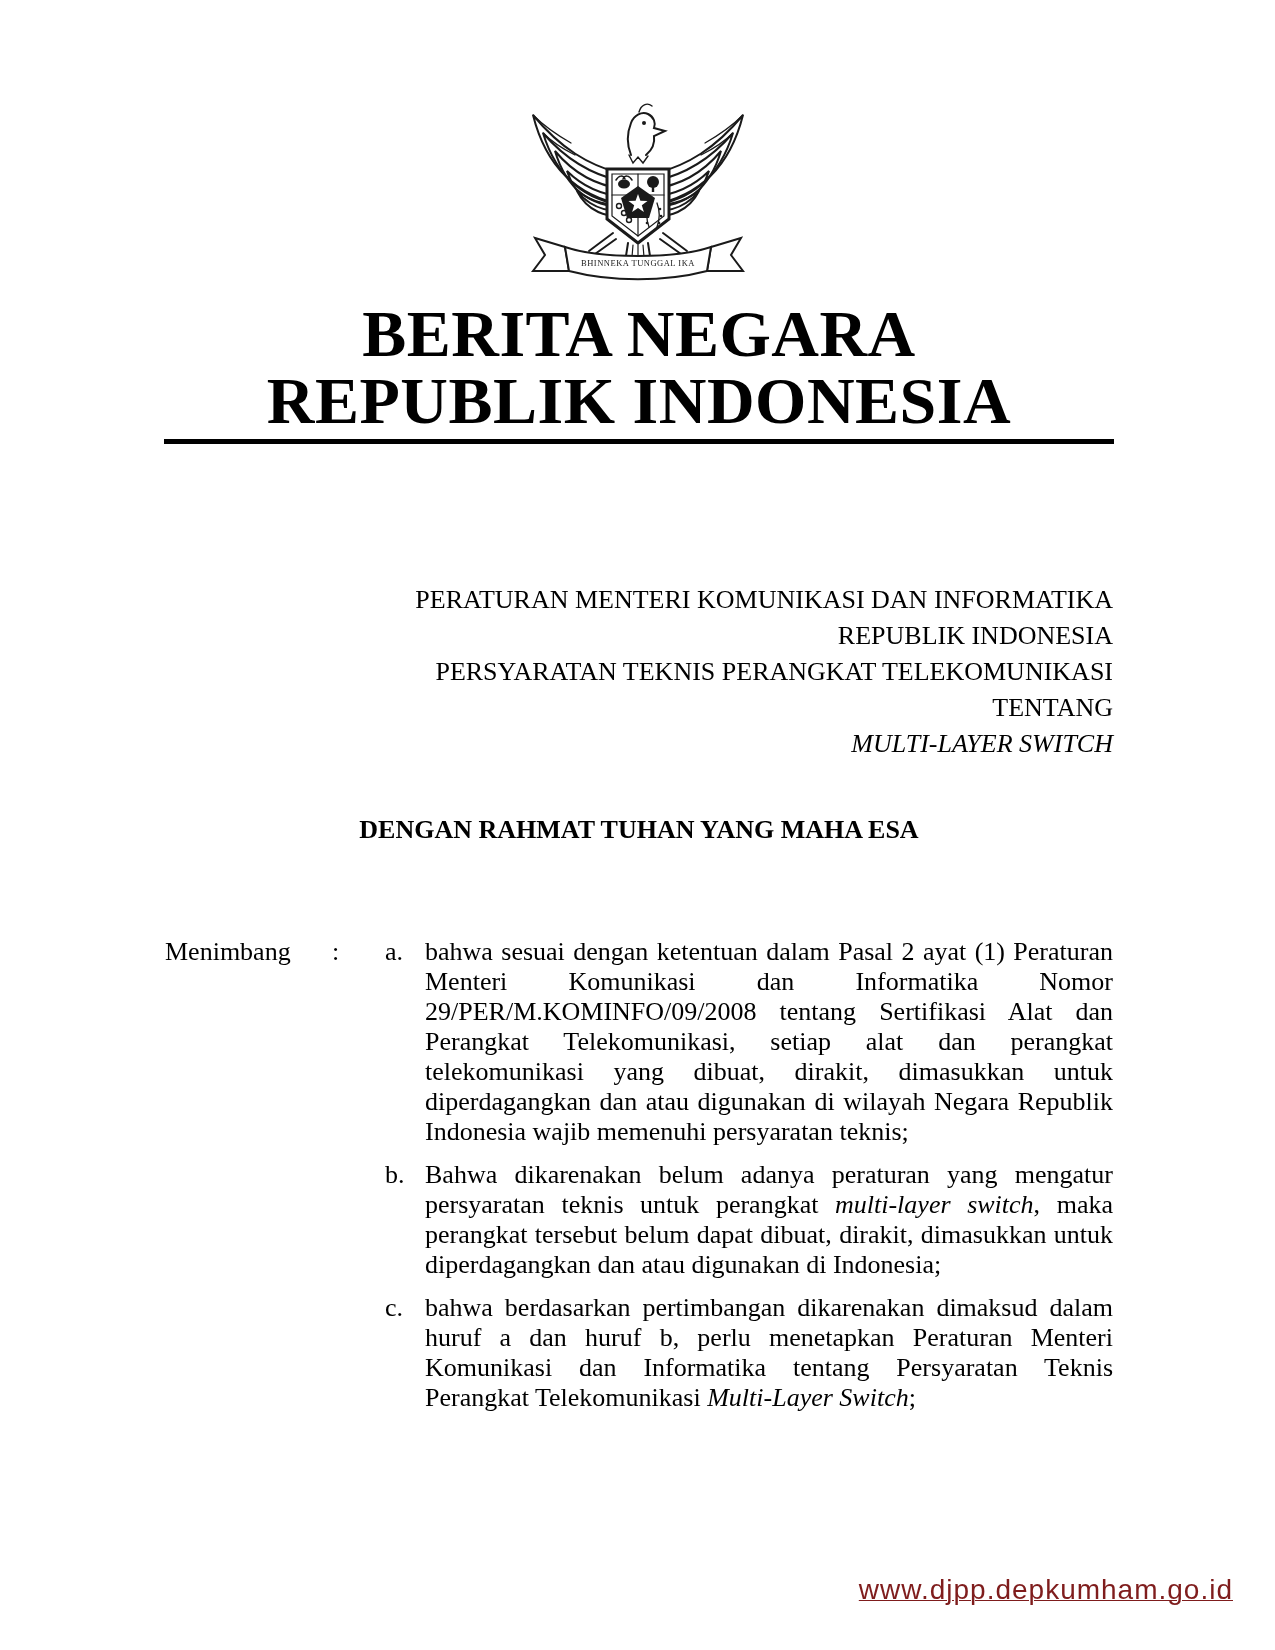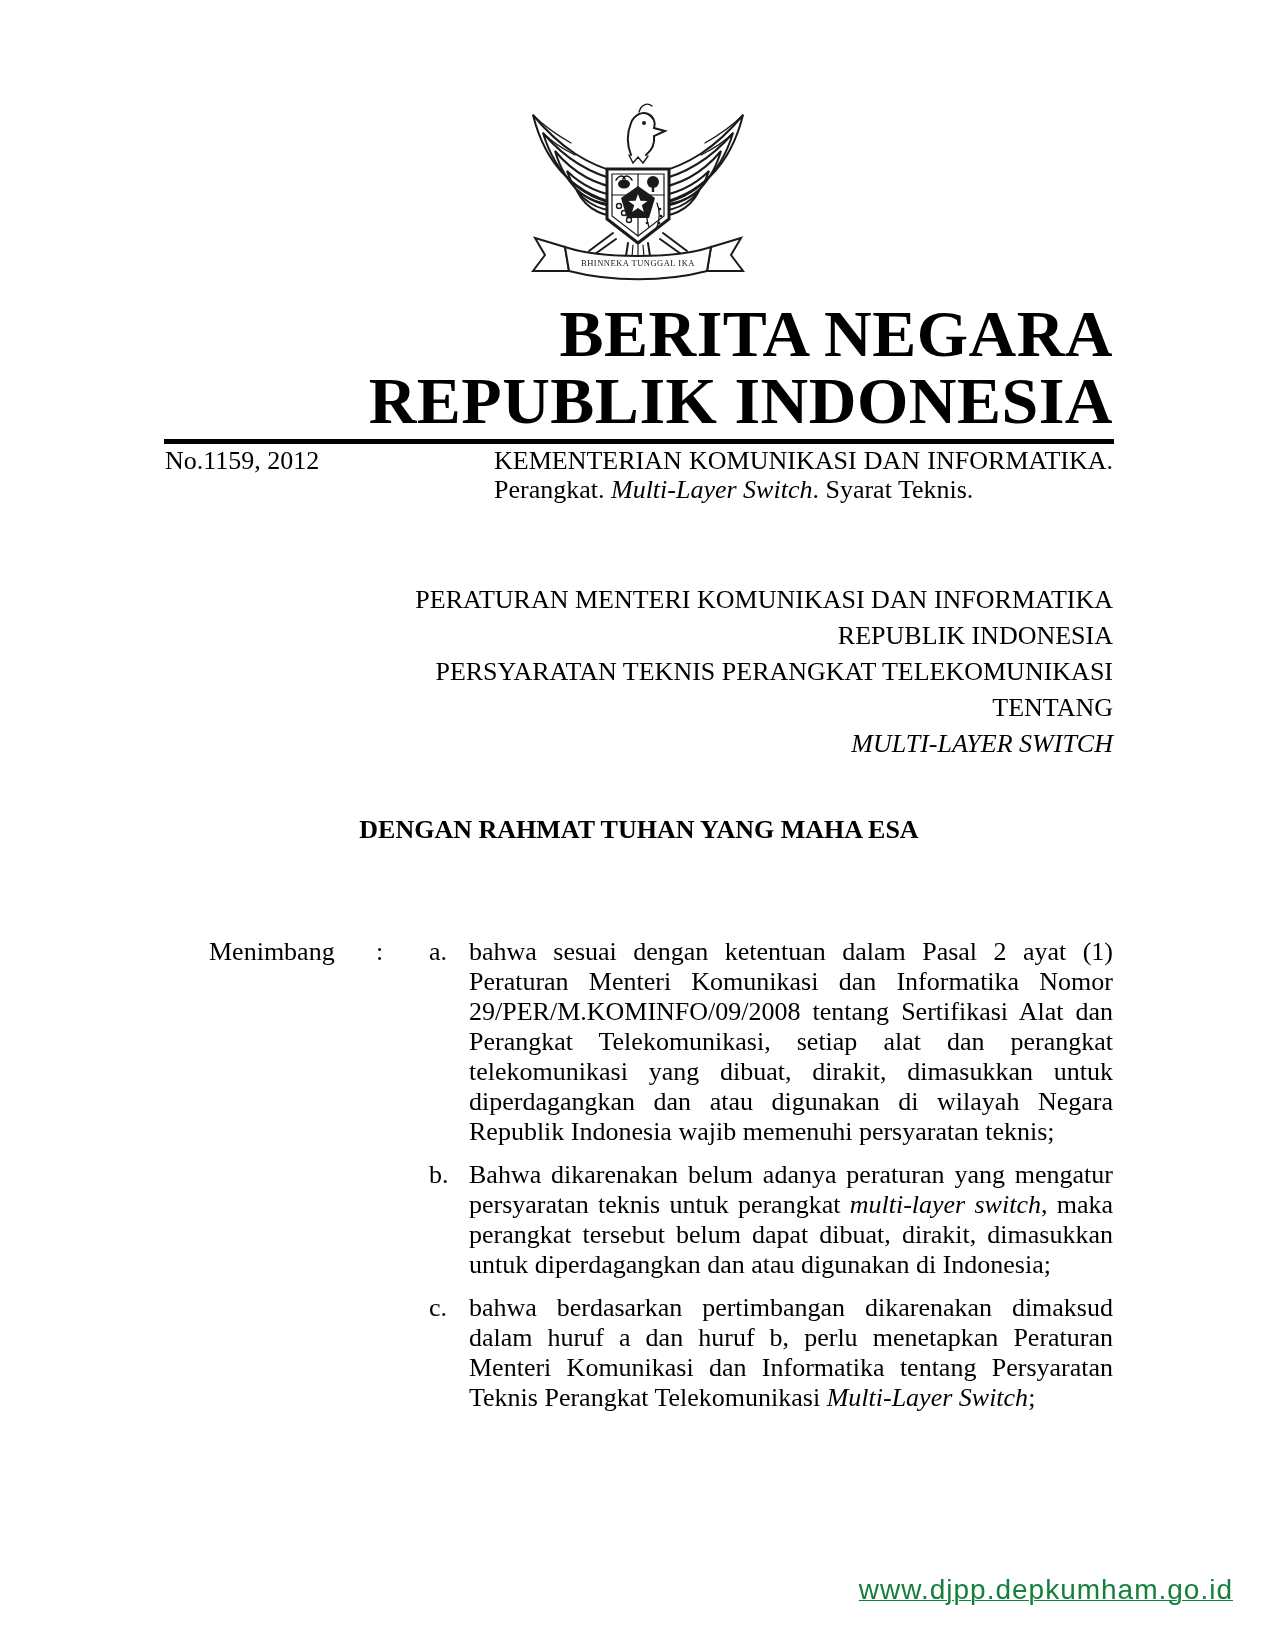--- a/index.html
+++ b/index.html
@@ -7,21 +7,21 @@
     position:relative;
     width:1275px; height:1650px;
     background:#ffffff;
     font-family:"Liberation Serif", serif;
     color:#000000;
     overflow:hidden;
   }
   .emblem { position:absolute; top:85px; left:515px; width:246px; height:200px; }
   .gazette-title {
     position:absolute; top:300px; left:165px; width:948px;
-    text-align:right; font-weight:bold; font-size:66px; line-height:67px;
+    text-align:center; font-weight:bold; font-size:66px; line-height:67px;
     letter-spacing:0.5px; white-space:nowrap;
   }
   .rule { position:absolute; top:439px; left:164px; width:950px; height:5px; background:#000000; }
   .header-row {
     position:absolute; top:446px; left:165px; width:948px;
     font-size:26px; line-height:29px;
   }
   .doc-number { position:absolute; left:0; top:0; white-space:nowrap; }
   .abstract { margin-left:329px; text-align:justify; }
   .title-block {
@@ -31,29 +31,29 @@
   .invocation, .authority {
     position:absolute; left:165px; width:948px;
     font-size:26px; line-height:36px; text-align:center; white-space:nowrap;font-weight:bold;
   }
   .invocation { top:812px; }
   .authority  { top:853px; }
   .considering {
     position:absolute; top:937px; left:165px; width:948px;
     font-size:26px; line-height:30px;
   }
-  .c-row { display:grid; grid-template-columns:167px 53px 40px 1fr;margin-left:44px; }
+  .c-row { display:grid; grid-template-columns:167px 53px 40px 1fr; }
   .c-row + .c-row { margin-top:13px; }
   .c-text { text-align:justify; }
   .italic, .it { font-style:italic; }
   .watermark {
     position:absolute; top:1574px; right:42px;
     font-family:"Liberation Sans", sans-serif;
     font-size:28px; letter-spacing:1px;
-    color:#15803d; text-decoration:underline;
+    color:#7f1d1d; text-decoration:underline;
     text-decoration-thickness:1px;
   }
 </style>
 </head>
 <body>
 
 <div class="page">
 
   <div class="emblem">
     <svg viewBox="0 0 246 200" width="246" height="200">
@@ -118,24 +118,20 @@
     </svg>
   </div>
 
   <div class="gazette-title">
     <div>BERITA NEGARA</div>
     <div>REPUBLIK INDONESIA</div>
   </div>
 
   <div class="rule"></div>
 
-  <div class="header-row">
-    <div class="doc-number">No.1159, 2012</div>
-    <div class="abstract"><span>KEMENTERIAN KOMUNIKASI DAN INFORMATIKA. Perangkat. </span><span class="italic">Multi-Layer Switch</span><span>. Syarat Teknis.</span></div>
-  </div>
 
   <div class="title-block">
     <div><span>PERATURAN MENTERI KOMUNIKASI DAN INFORMATIKA</span></div>
     <div><span>REPUBLIK INDONESIA</span></div>
     <div><span>PERSYARATAN TEKNIS PERANGKAT TELEKOMUNIKASI</span></div>
     <div><span>TENTANG</span></div>
     <div><span class="italic">MULTI-LAYER SWITCH</span></div>
   </div>
 
   <div class="invocation">DENGAN RAHMAT TUHAN YANG MAHA ESA</div>

